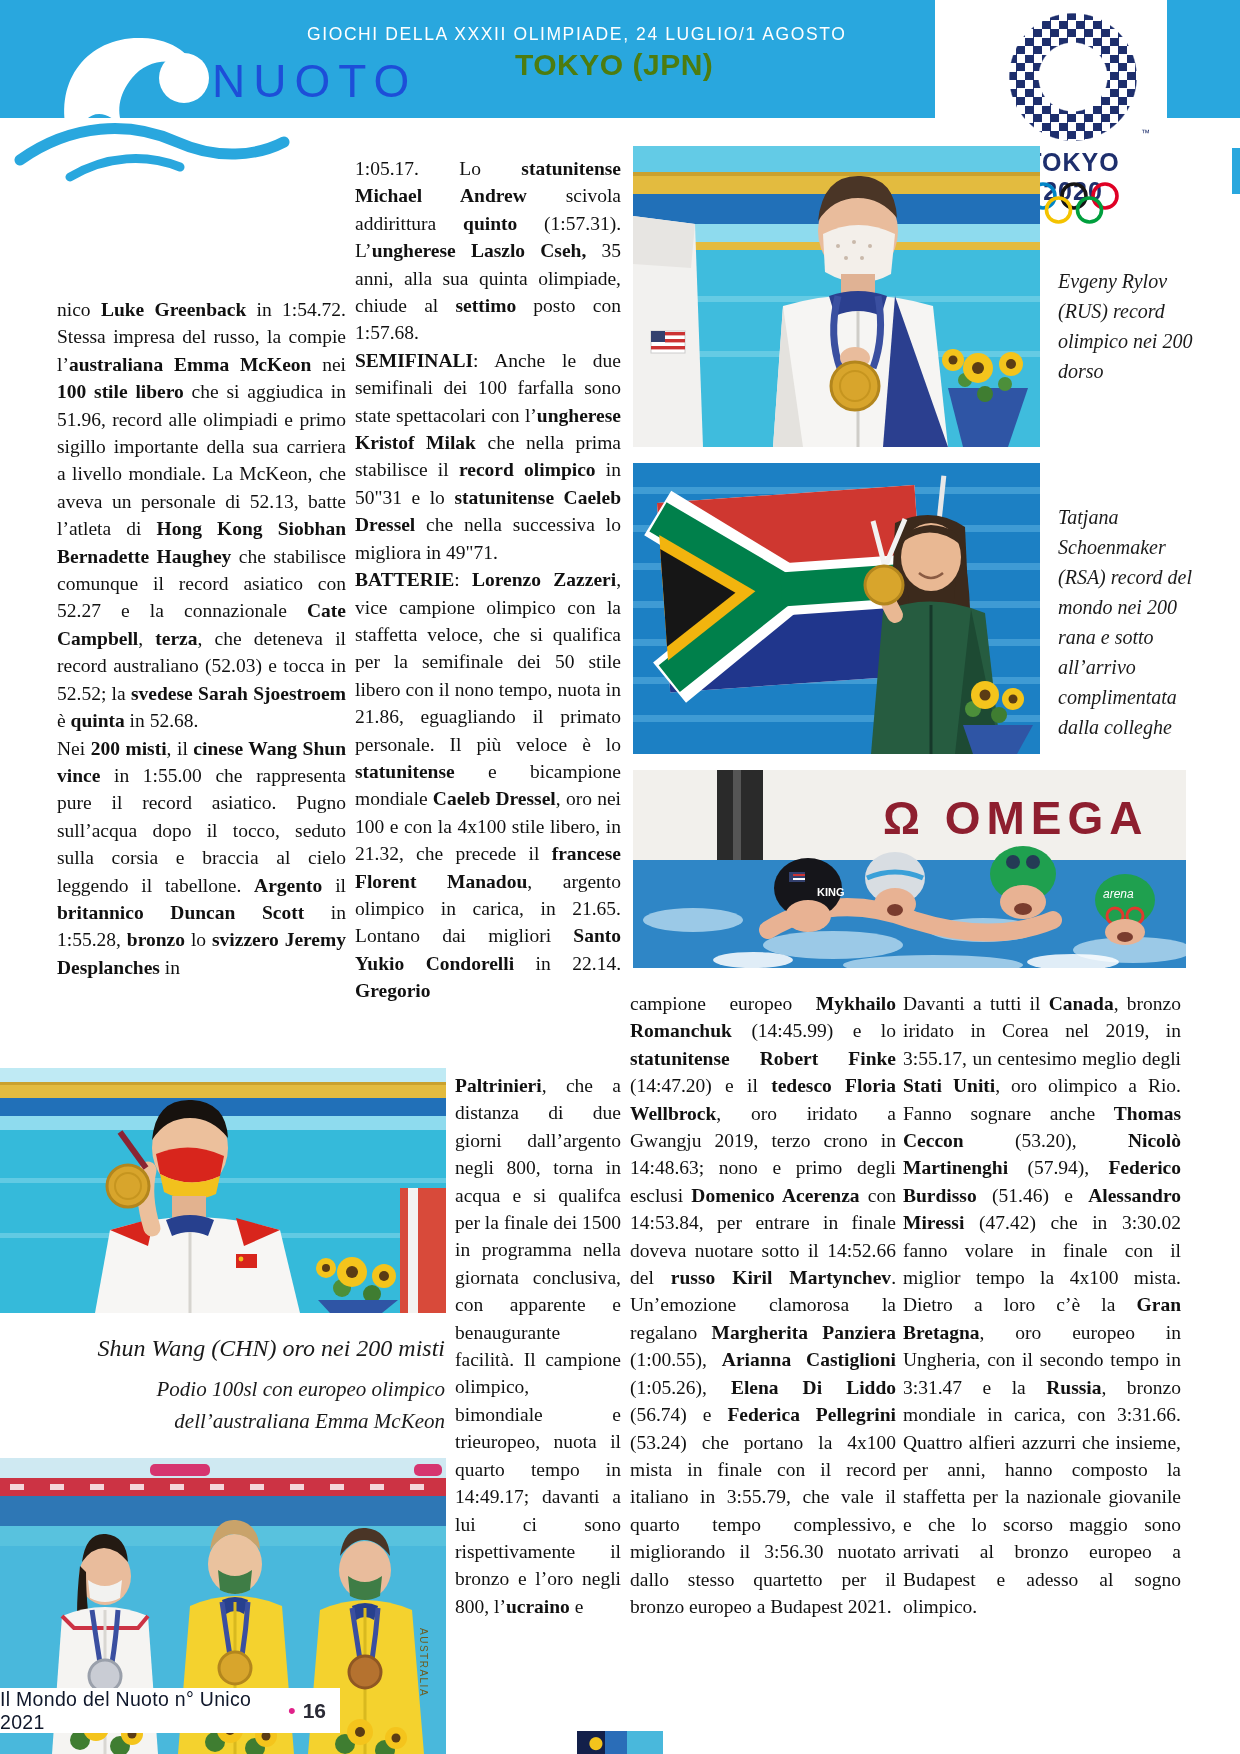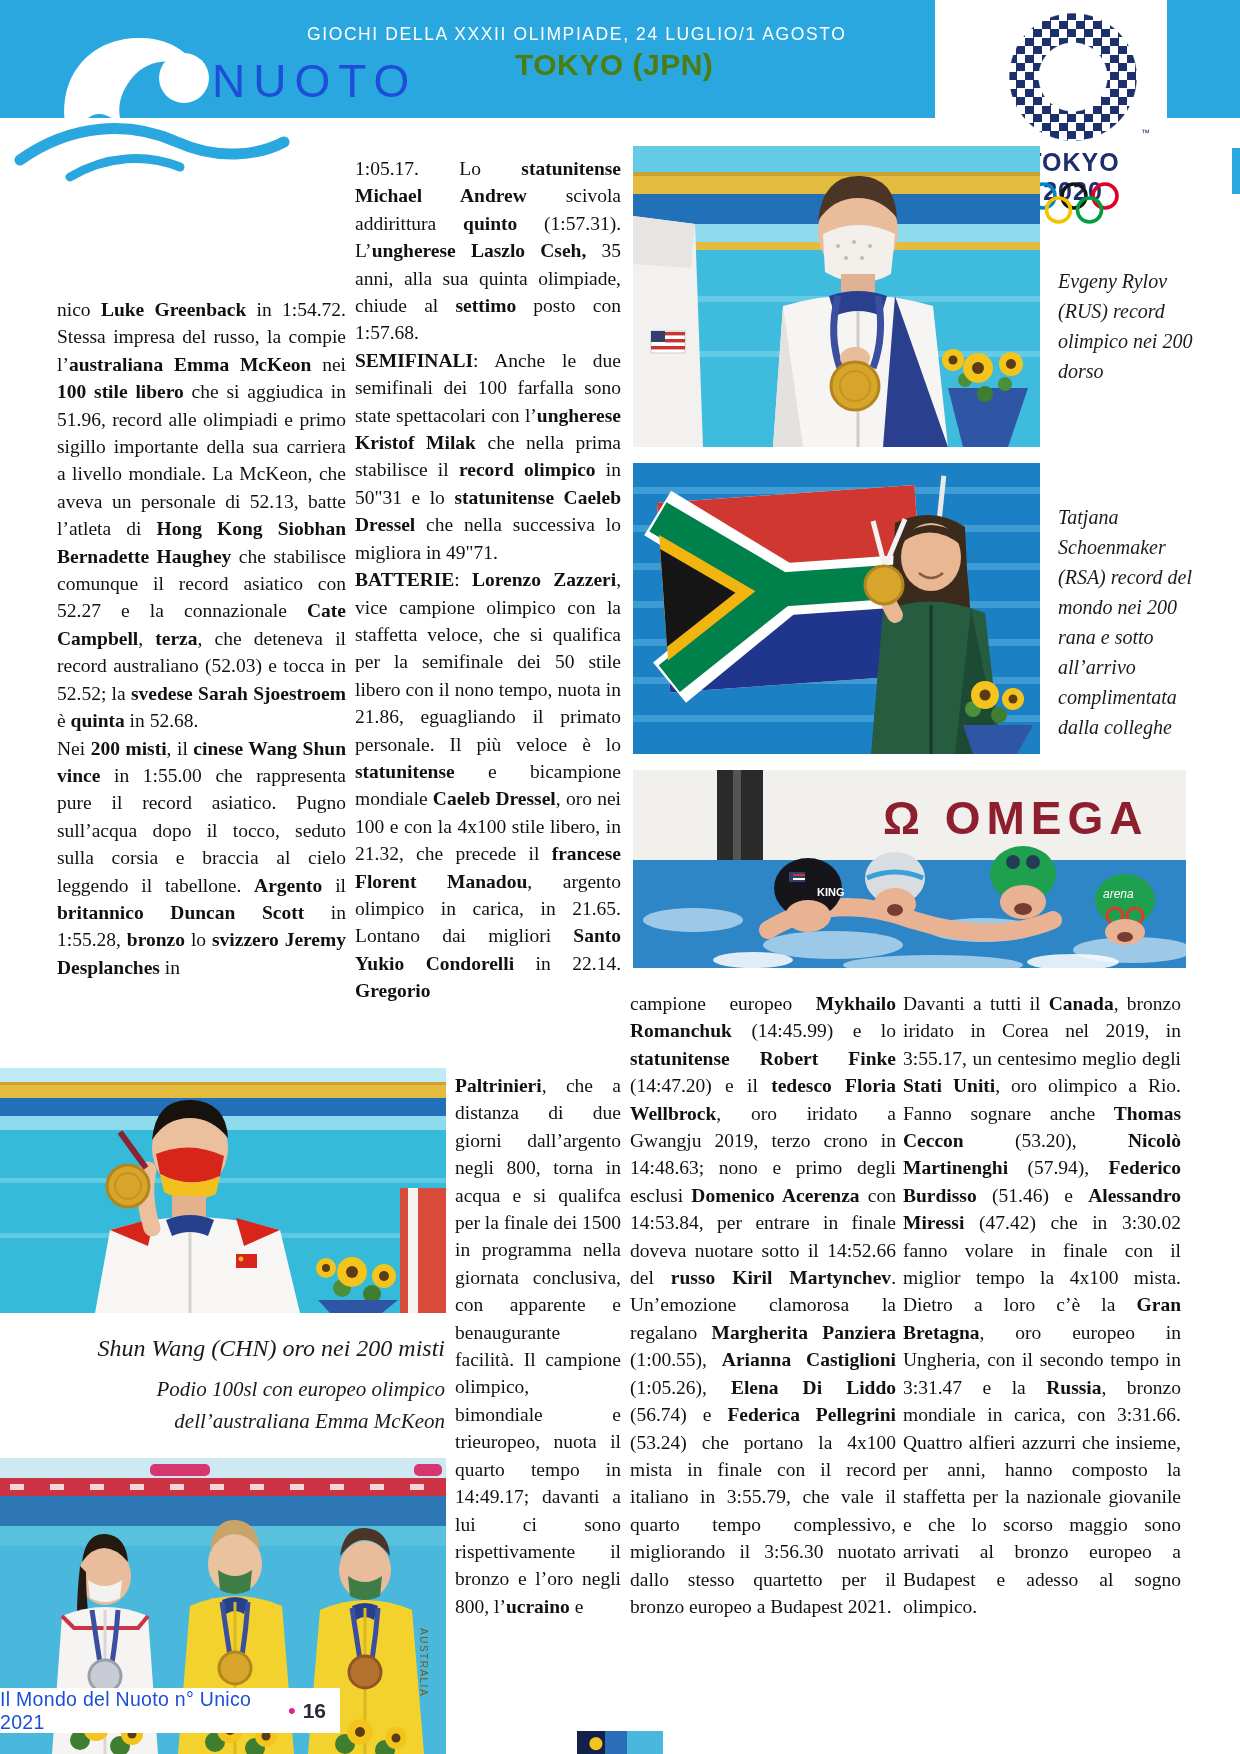--- a/index.html
+++ b/index.html
@@ -72,21 +72,21 @@
   .cap-rylov{left:1058px;top:266px;width:136px;font-family:Liberation Serif, serif;}
   .cap-schoenmaker{left:1058px;top:502px;width:146px;}
   .cap-wang{left:40px;top:1330px;width:405px;text-align:right;font-size:24px;}
   .cap-podium{left:90px;top:1374px;width:355px;text-align:right;font-size:21px;}
   
   .footer-box{
     position:absolute;left:0;top:1688px;width:340px;height:45px;background:#ffffff;
     display:flex;align-items:center;justify-content:flex-end;padding-right:14px;box-sizing:border-box;
     font-family:"Liberation Sans",sans-serif;
   }
-  .footer-mag{color:#1d4ed8;font-size:19.5px;letter-spacing:.3px;}
+  .footer-mag{color:#0f172a;font-size:19.5px;letter-spacing:.3px;}
   .footer-bullet{color:#e0218a;font-size:22px;margin:0 7px 0 9px;}
   .footer-num{color:#2b2b36;font-size:21px;font-weight:800;}
 </style>
 </head>
 <body>
 
 <div class="page">
 
   <div class="band"></div>
   <div class="corner-block"></div>

